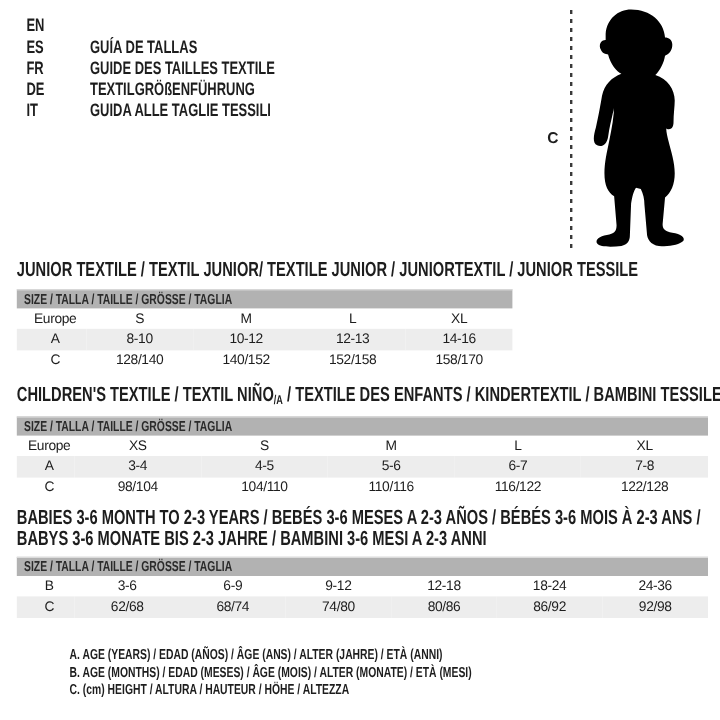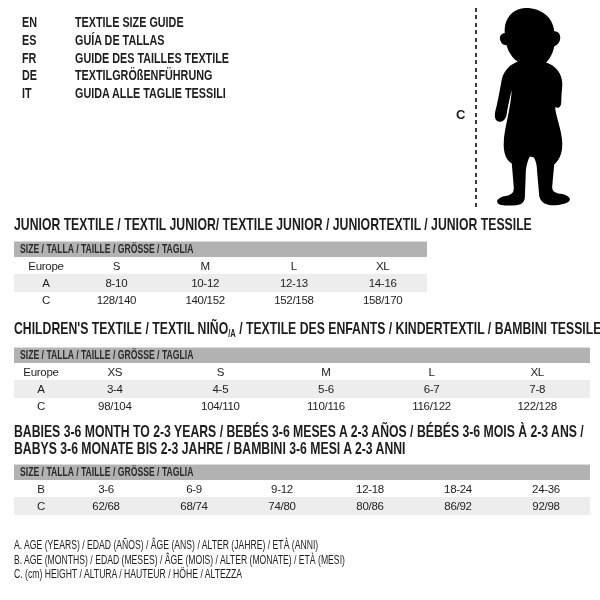--- a/index.html
+++ b/index.html
@@ -33,31 +33,30 @@
   td { height:17.3px; text-align:center; font-size:11.5px; letter-spacing:-0.3px;
        padding:0; vertical-align:middle; color:#1d1d1d; }
   td.row-label { text-align:center; padding-left:6px; }
   tr.alt { background:#ededed; }
 
   .w-junior { width:413px; }
   .w-wide  { width:576px; }
 
   
   .footnotes { position:absolute; left:14px; top:538px; }
-  .footnote { height:14.6px; font-weight:400; font-size:12px; }
+  .footnote { height:14.6px; font-weight:700; font-size:12px;margin-left:44px; }
 </style>
 </head>
 <body>
 
 <div class="canvas">
 
   <div class="lang-list">
     <div class="lang-row">
       <span class="lang-code"><span class="cond">EN</span></span>
-      <span class="lang-label"><span class="cond">TEXTILE SIZE GUIDE</span></span>
     </div>
     <div class="lang-row">
       <span class="lang-code"><span class="cond">ES</span></span>
       <span class="lang-label"><span class="cond">GUÍA DE TALLAS</span></span>
     </div>
     <div class="lang-row">
       <span class="lang-code"><span class="cond">FR</span></span>
       <span class="lang-label"><span class="cond">GUIDE DES TAILLES TEXTILE</span></span>
     </div>
     <div class="lang-row">

